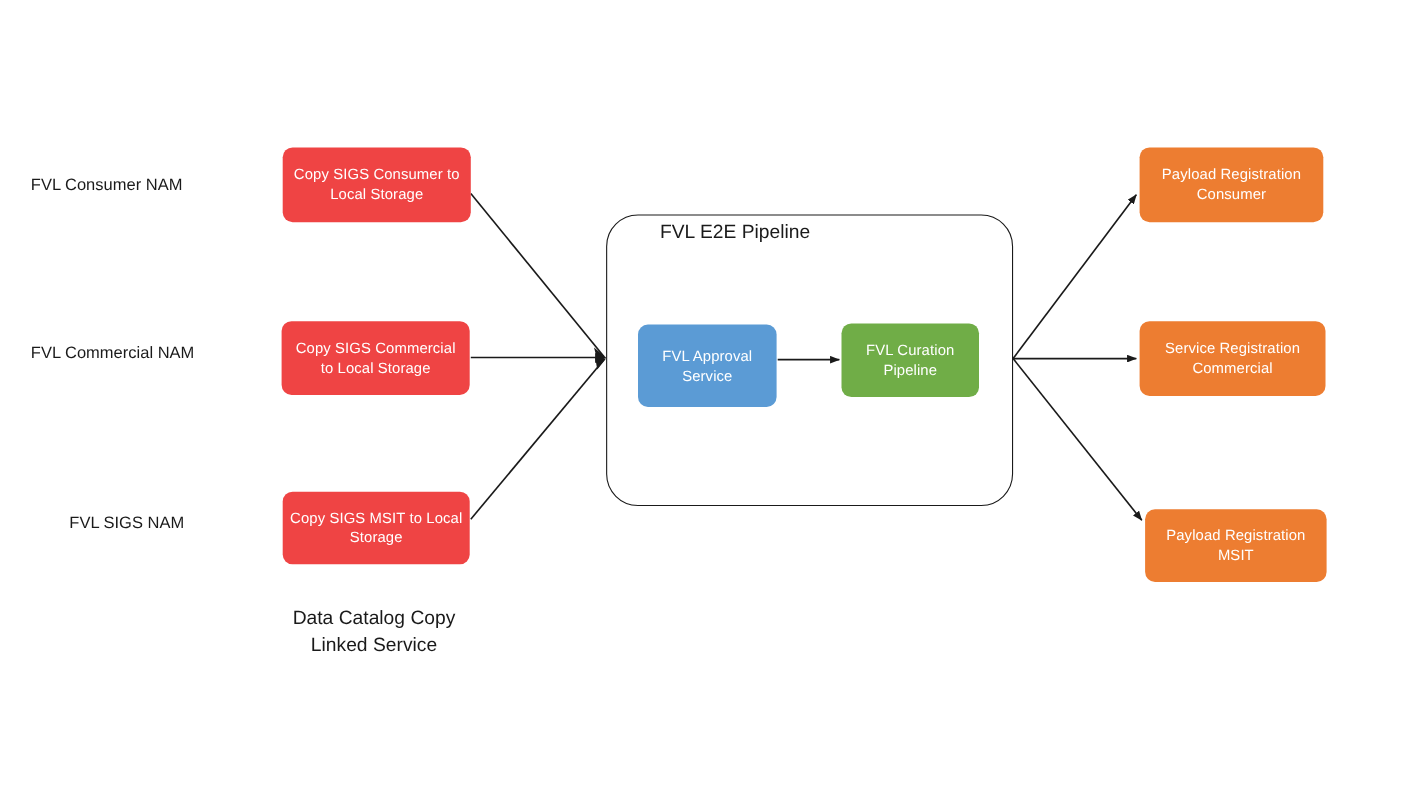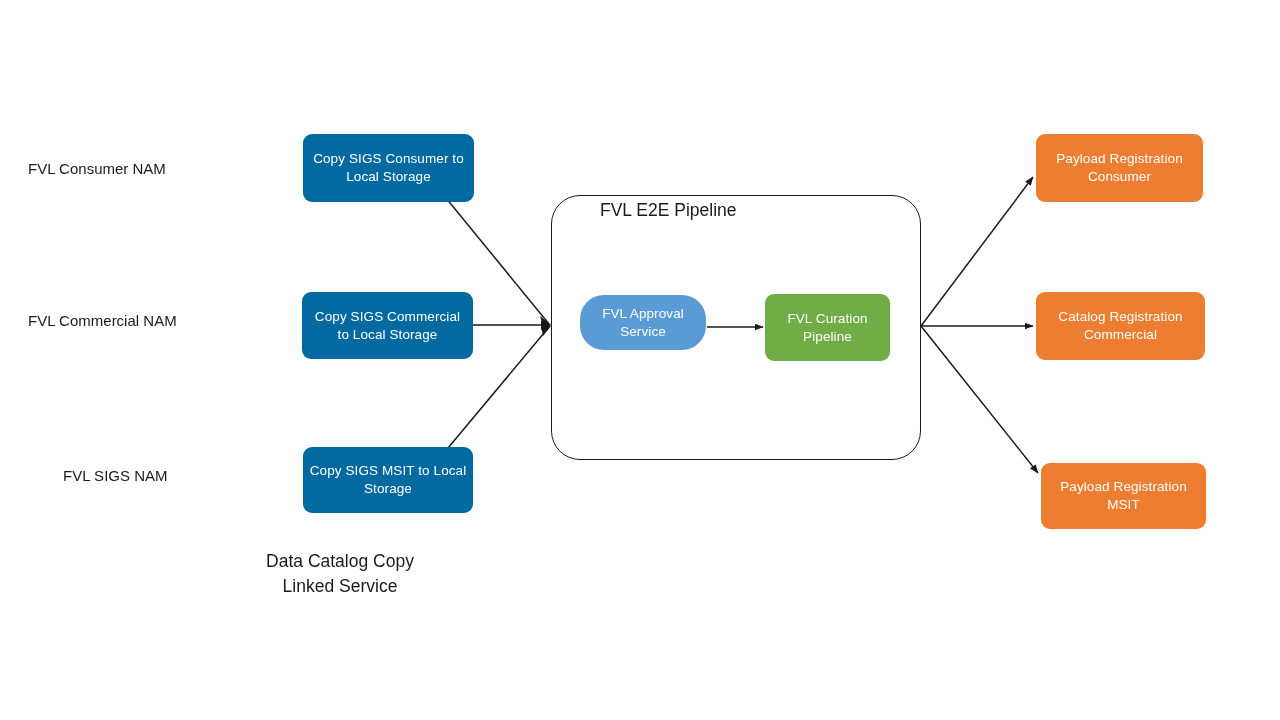--- a/index.html
+++ b/index.html
@@ -30,21 +30,21 @@
     justify-content: center;
     text-align: center;
     border-radius: 9px;
     color: #ffffff;
     font-size: 13.5px;
     line-height: 1.32;
     padding: 2px 6px;
     box-sizing: border-box;
     letter-spacing: 0.1px;
   }
-  .node.blue-dark { background: #0369a1; margin-left: 46px; }
+  .node.blue-dark { background: #ef4444; }
   .node.blue-light { background: #5B9BD5; }
   .node.green { background: #70AD47; }
   .node.orange { background: #ED7D31; }
   .group-box {
     position: absolute;
     border: 1.3px solid #1a1a1a;
     border-radius: 29px;
     box-sizing: border-box;
     background: transparent;
   }
@@ -107,30 +107,30 @@
   </div>
   <div class="node blue-dark" style="left:257px; top:447px; width:170px; height:66px;">
     <span>Copy SIGS MSIT to Local Storage</span>
   </div>
 
   <div class="caption" style="left:240px; top:549px; width:200px;">Data Catalog Copy Linked Service</div>
 
   <div class="group-box" style="left:551px; top:195px; width:370px; height:265px;"></div>
   <div class="group-title" style="left:600px; top:200px;">FVL E2E Pipeline</div>
 
-  <div class="node blue-light" style="left:580px; top:295px; width:126px; height:55px;border-radius:24px;">
+  <div class="node blue-light" style="left:580px; top:295px; width:126px; height:75px;">
     <span>FVL Approval Service</span>
   </div>
   <div class="node green" style="left:765px; top:294px; width:125px; height:67px;">
     <span>FVL Curation Pipeline</span>
   </div>
 
   <div class="node orange" style="left:1036px; top:134px; width:167px; height:68px;">
     <span>Payload Registration Consumer</span>
   </div>
   <div class="node orange" style="left:1036px; top:292px; width:169px; height:68px;">
-    <span>Catalog Registration Commercial</span>
+    <span>Service Registration Commercial</span>
   </div>
   <div class="node orange" style="left:1041px; top:447px; width:165px; height:66px;margin-top:16px;">
     <span>Payload Registration MSIT</span>
   </div>
 
 </div>
 
 </body></html>

